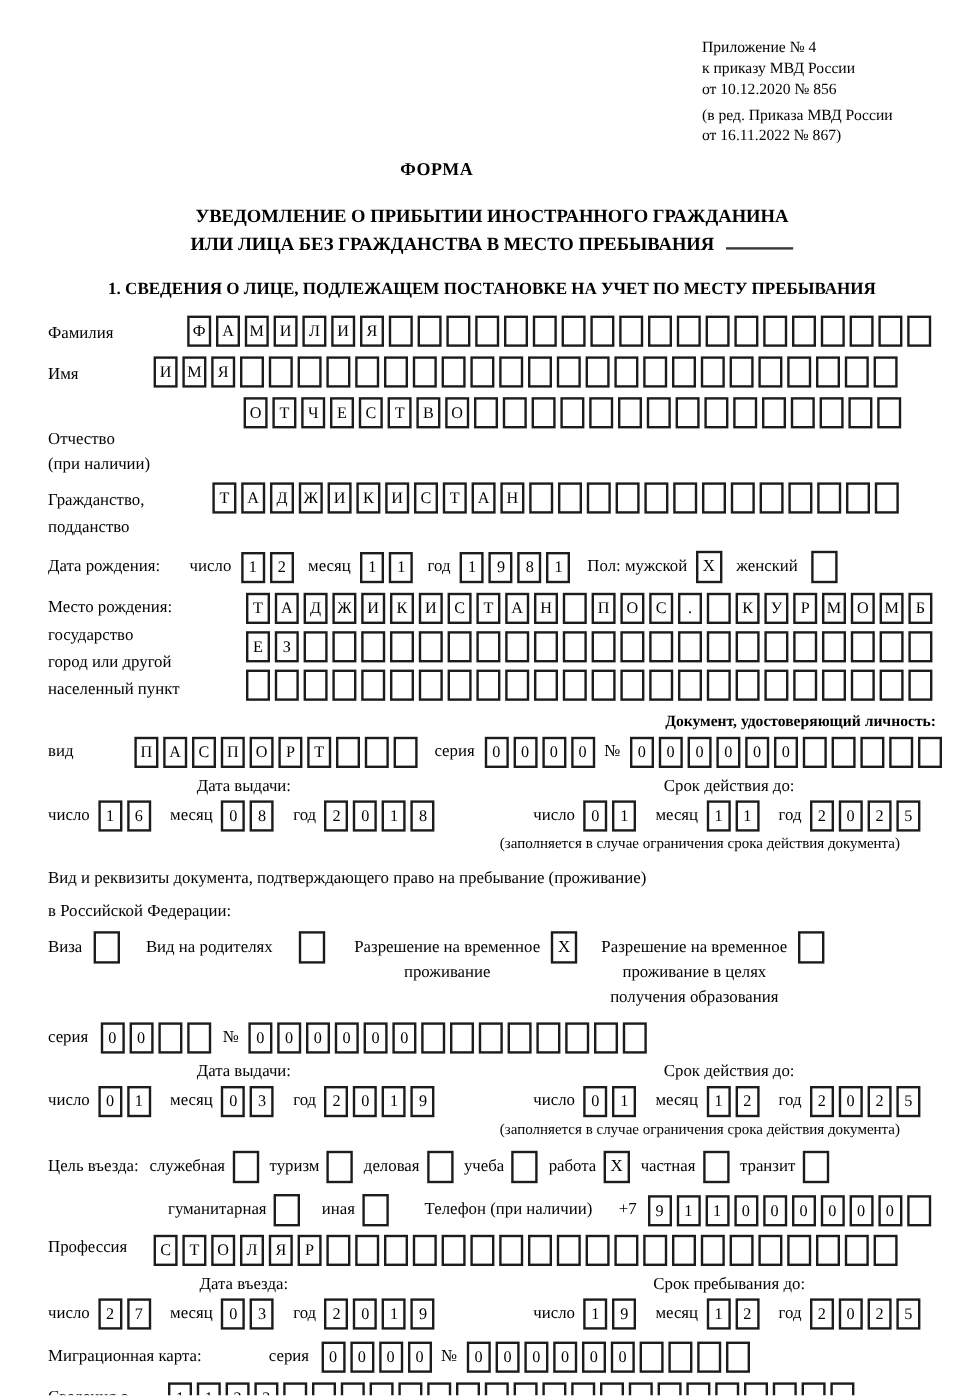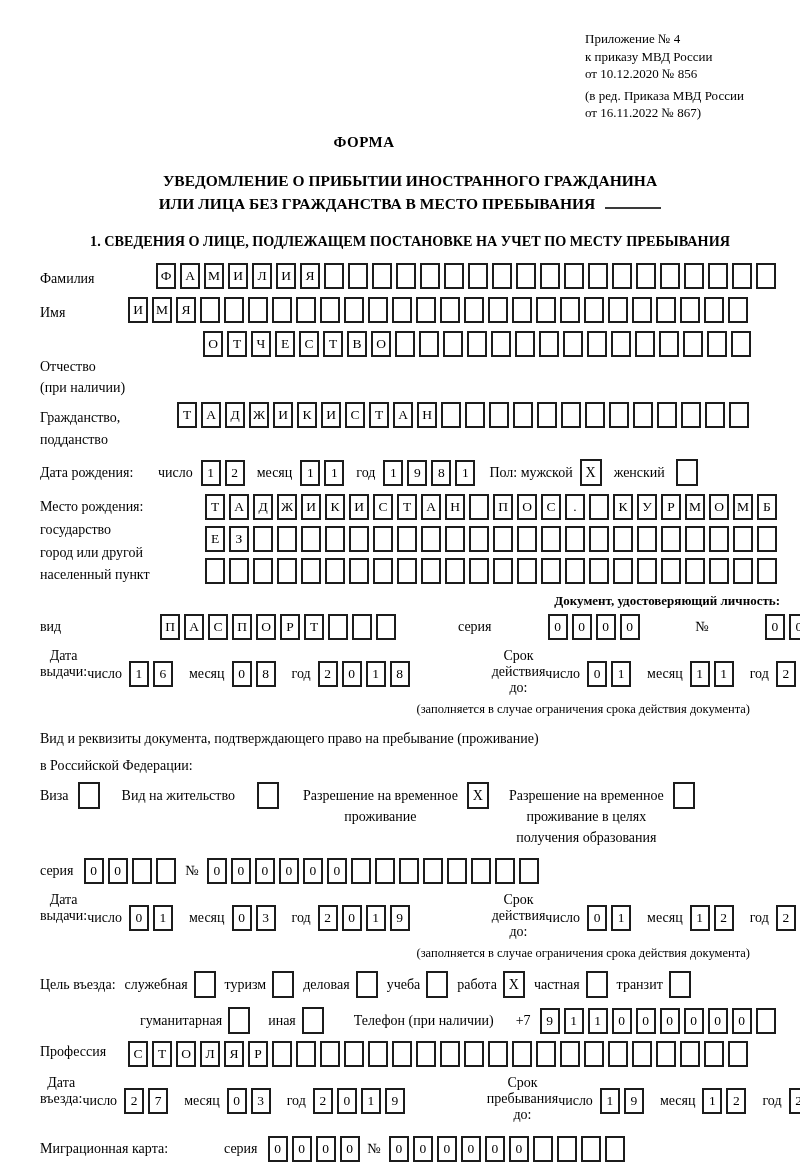--- a/index.html
+++ b/index.html
@@ -29,21 +29,21 @@
     font-size:13.5px;flex:0 0 auto;background:#fff;
   }
   .chk{
     box-sizing:border-box;width:22px;height:27px;border:2px solid #1c1c1c;
     display:flex;align-items:center;justify-content:center;font-size:14px;flex:0 0 auto;background:#fff;
   }
   .stack{display:flex;flex-direction:column;}
   .gap6>*+*{margin-top:6px;}
   
   .dates-pair{display:flex;margin-top:8px;}
-  .dgroup{display:flex;flex-direction:row;}
+  .dgroup{display:flex;flex-direction:column;}
   .dgroup.right{margin-left:78px;}
   .dheading{text-align:center;font-size:14px;margin-bottom:3px;}
   .dfields{display:flex;align-items:center;}
   .dfields .dl{margin-right:7px;}
   .dfields .dl2{margin-left:12px;margin-right:7px;}
   .note{ text-align:right;padding-right:30px;font-size:12.5px;margin-top:3px;}
   
   .intro{margin-top:9px;line-height:1.9;}
   .opts{display:flex;margin-top:3px;}
   .opt{display:flex;align-items:flex-start;}
@@ -311,21 +311,21 @@
           <span class="cell"></span>
           <span class="cell"></span>
           <span class="cell"></span>
           <span class="cell"></span>
         </div>
     </div>
   </div>
 
   <div class="doc-heading">Документ, удостоверяющий личность:</div>
 
-  <div class="row" style="margin-top:5px;align-items:center;gap:48px;">
+  <div class="row" style="margin-top:5px;align-items:center;">
     <div style="flex:0 0 72px;">вид</div>
     <div class="cells">
         <span class="cell">П</span>
         <span class="cell">А</span>
         <span class="cell">С</span>
         <span class="cell">П</span>
         <span class="cell">О</span>
         <span class="cell">Р</span>
         <span class="cell">Т</span>
         <span class="cell"></span>
@@ -407,21 +407,21 @@
     <div>Вид и реквизиты документа, подтверждающего право на пребывание (проживание)</div>
     <div>в Российской Федерации:</div>
   </div>
 
   <div class="opts">
     <div class="opt">
       <span class="olabel">Виза</span>
       <span class="chk"></span>
     </div>
     <div class="opt" style="margin-left:22px;">
-      <span class="olabel">Вид на жительство</span>
+      <span class="olabel">Вид на родителях</span>
       <span class="chk" style="margin-left:22px;"></span>
     </div>
     <div class="opt" style="margin-left:24px;">
       <span class="olabel center preline">Разрешение на временное
 проживание</span>
       <span class="chk">X</span>
     </div>
     <div class="opt" style="margin-left:20px;">
       <span class="olabel center preline">Разрешение на временное
 проживание в целях

